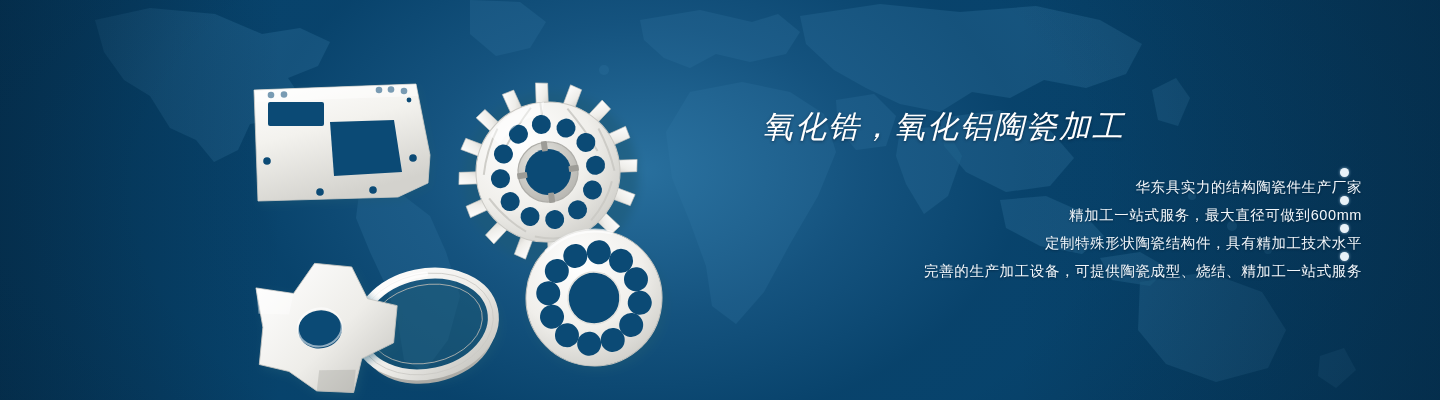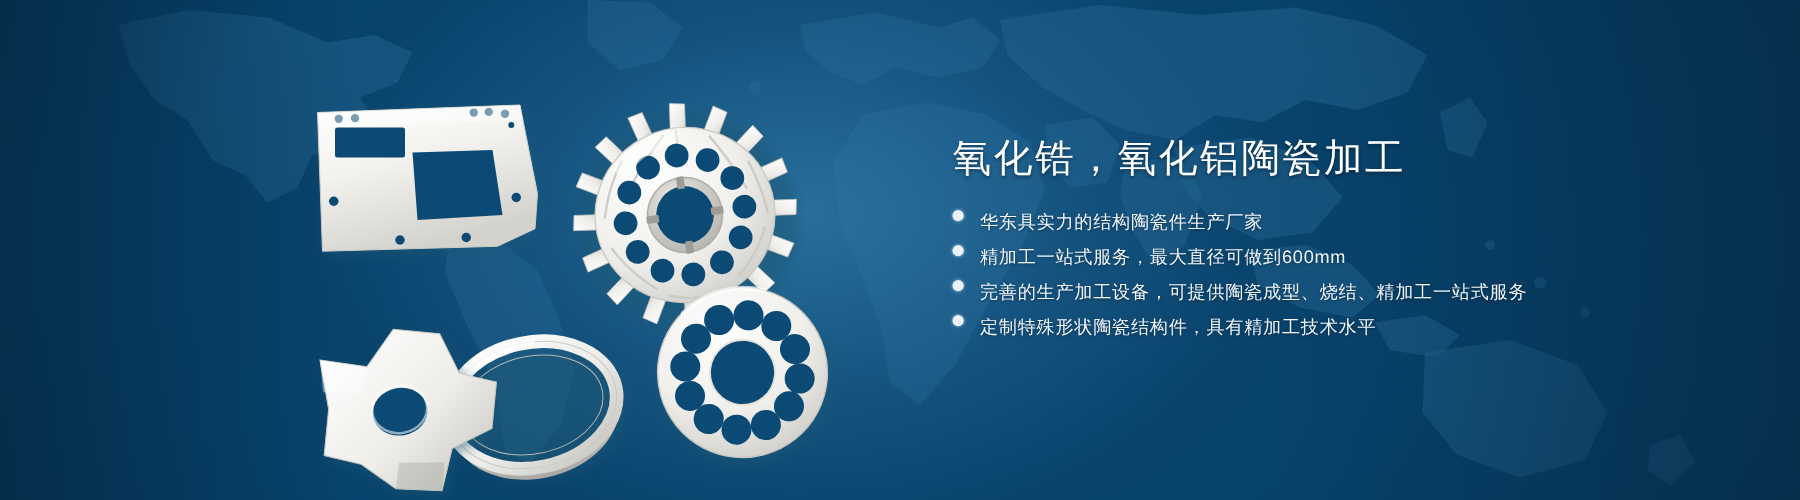--- a/index.html
+++ b/index.html
@@ -71,31 +71,33 @@
     width: 600px;
   }
   .headline {
     color: #ffffff;
     font-size: 31px;
     line-height: 38px;
     letter-spacing: 2px;
     font-weight: 400;
     text-shadow: 0 1px 3px rgba(0,20,40,0.55);
     white-space: nowrap;
+    font-style: italic;
   }
   .bullets {
     margin-top: 22px;
     list-style: none;
     padding: 0;
   }
   .bullet {
     display: flex;
-    align-items: flex-start;
+    align-items: flex-end;
     height: 25px;
     margin-bottom: 3px;
+    flex-direction: column;
   }
   .dot {
     width: 9px;
     height: 9px;
     border-radius: 50%;
     background: #e9f2f8;
     box-shadow: 0 0 3px rgba(200,225,245,0.75);
     flex: 0 0 auto;
     margin-right: 13px;
   }
@@ -361,22 +363,22 @@
       <li class="bullet">
         <span class="dot"></span>
         <span class="bullet-text">华东具实力的结构陶瓷件生产厂家</span>
       </li>
       <li class="bullet">
         <span class="dot"></span>
         <span class="bullet-text">精加工一站式服务，最大直径可做到600mm</span>
       </li>
       <li class="bullet">
         <span class="dot"></span>
-        <span class="bullet-text">完善的生产加工设备，可提供陶瓷成型、烧结、精加工一站式服务</span>
+        <span class="bullet-text">定制特殊形状陶瓷结构件，具有精加工技术水平</span>
       </li>
       <li class="bullet">
         <span class="dot"></span>
-        <span class="bullet-text">定制特殊形状陶瓷结构件，具有精加工技术水平</span>
+        <span class="bullet-text">完善的生产加工设备，可提供陶瓷成型、烧结、精加工一站式服务</span>
       </li>
     </ul>
   </div>
 
 </div>
 
 </body></html>

